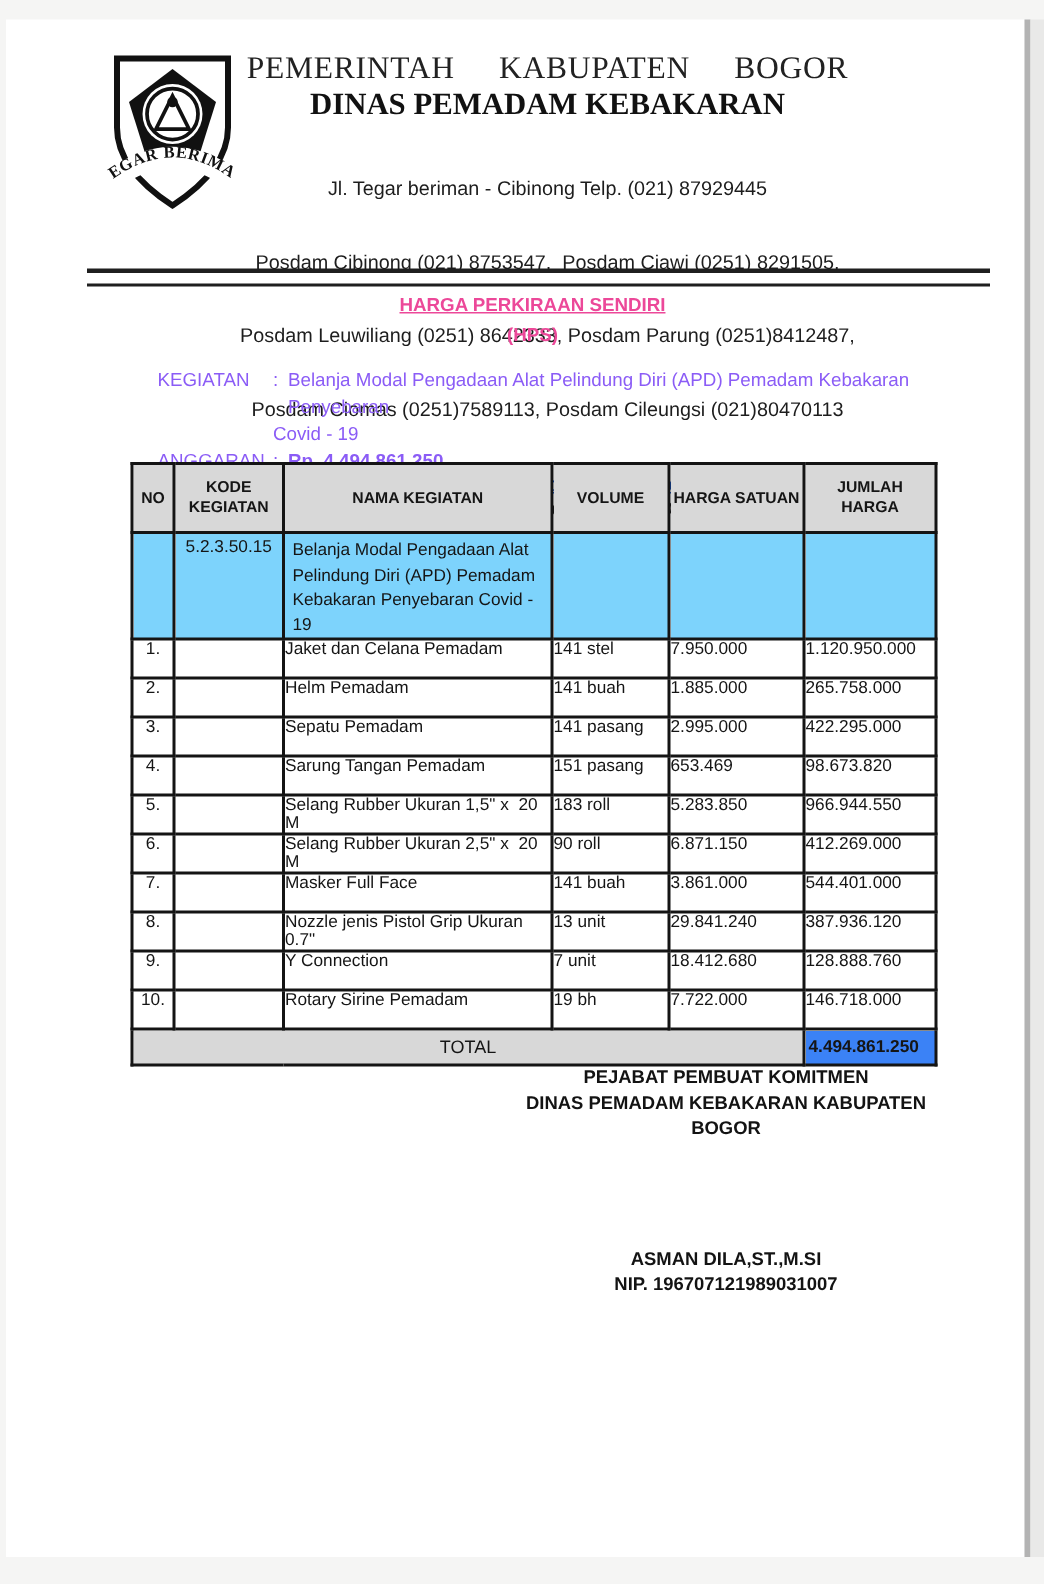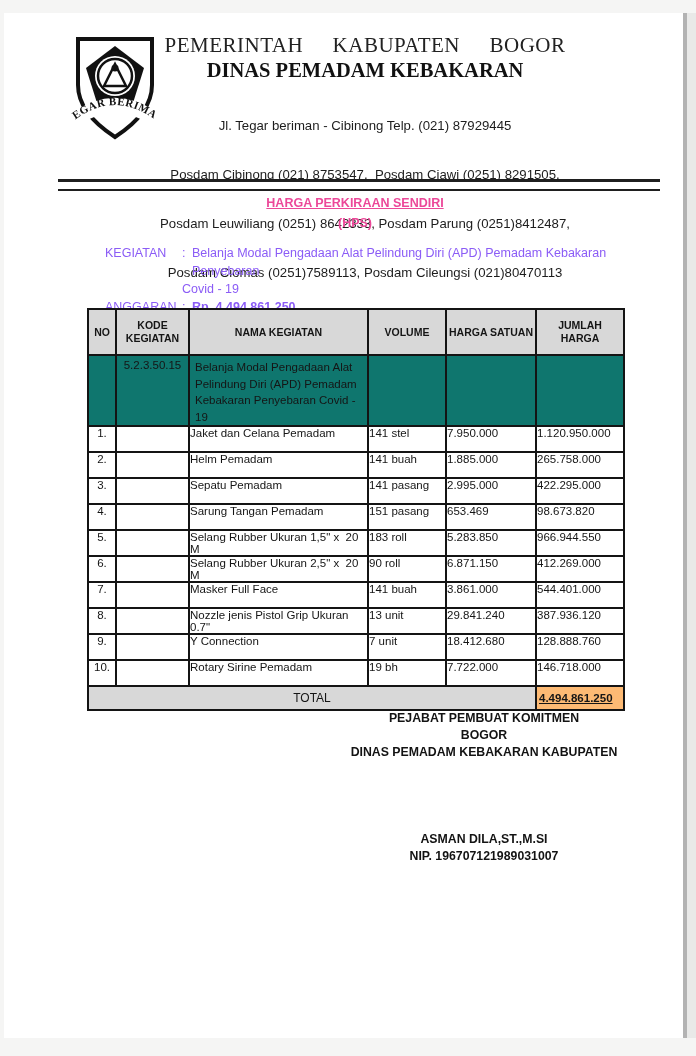--- a/index.html
+++ b/index.html
@@ -29,32 +29,32 @@
   .meta-row{display:grid;grid-template-columns:77px 10px 1fr;line-height:18px;}
   .meta-content .l2{margin-left:-10px;}
   .bold{font-weight:bold;}
 
   
   table.hps{position:absolute;left:83px;top:295px;width:536px;border-collapse:collapse;
     table-layout:fixed;font-size:11.5px;color:#151515;}
   table.hps td,table.hps th{border:2px solid #141414;padding:0;overflow:hidden;}
   tr.head th{background:#d8d8d8;font-size:10.5px;font-weight:bold;line-height:13px;
     text-align:center;vertical-align:middle;height:40px;padding:2px 1px;}
-  tr.group td{background:#0f766e;height:52px;vertical-align:top;}
+  tr.group td{background:#7dd3fc;height:52px;vertical-align:top;}
   tr.group .t-kode{text-align:center;padding-top:3px;}
   tr.group .t-nama{padding:3px 5px 0 5px;line-height:16.5px;white-space:pre-wrap;}
   tr.data td{height:24px;vertical-align:top;background:#fff;}
   .t-no{text-align:center;padding-top:3px;}
   .t-nama{padding:3px 2px 0 5px;white-space:pre-wrap;}
   .t-vol{padding:3px 2px 0 9px;white-space:pre-wrap;}
   .t-harga{padding:3px 2px 0 8px;}
   .t-jumlah{padding:3px 1px 0 2px;}
   tr.total td{height:22px;vertical-align:middle;}
   tr.total .total-label{background:#d8d8d8;text-align:center;font-weight:normal;font-size:12px;}
-  tr.total .total-value{background:#fdba74;font-weight:bold;padding-left:2px;text-decoration:underline;}
+  tr.total .total-value{background:#3b82f6;font-weight:bold;padding-left:2px;}
 
   
   .sig{position:absolute;left:339px;top:697px;width:282px;text-align:center;
     font-size:12.3px;font-weight:bold;line-height:17.2px;color:#131313;}
   .sig-name{margin-top:69px;}
 </style>
 </head>
 <body>
 
 <div class="page">
@@ -216,21 +216,21 @@
     </tr>
     <tr class="total">
       <td class="total-label" colspan="5">TOTAL</td>
       <td class="total-value">4.494.861.250</td>
     </tr>
   </tbody>
     </table>
 
   <div class="sig">
     <div>PEJABAT PEMBUAT KOMITMEN</div>
+    <div>DINAS PEMADAM KEBAKARAN KABUPATEN</div>
     <div>BOGOR</div>
-    <div>DINAS PEMADAM KEBAKARAN KABUPATEN</div>
     <div class="sig-name">ASMAN DILA,ST.,M.SI</div>
     <div>NIP. 196707121989031007</div>
   </div>
 
 </div>
 <div class="page-edge-right"></div>
 <div class="page-edge-right2"></div>
 
 </body></html>

